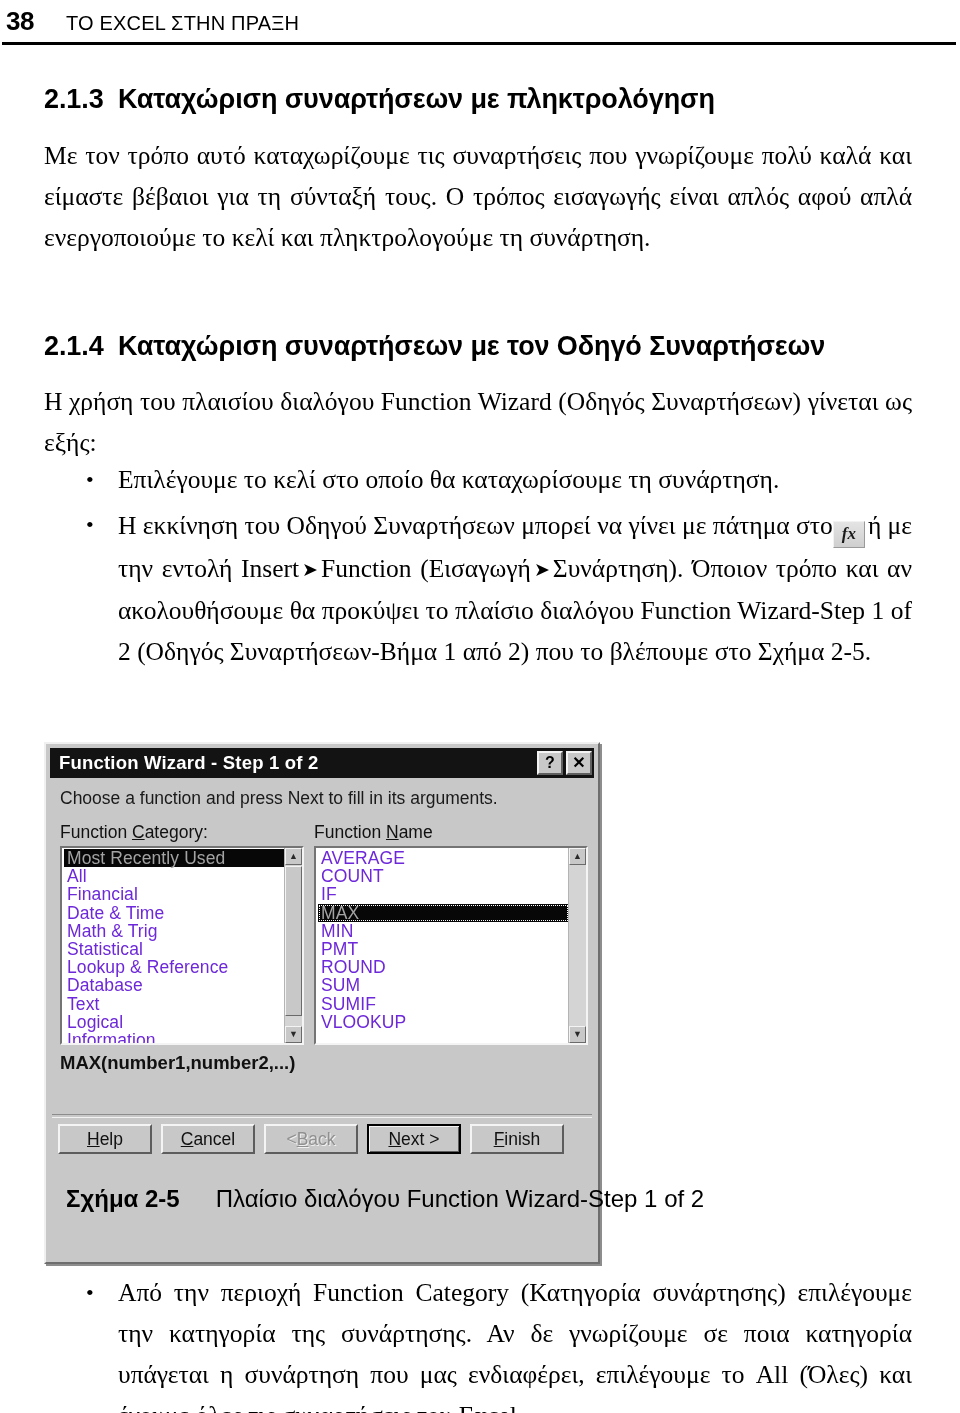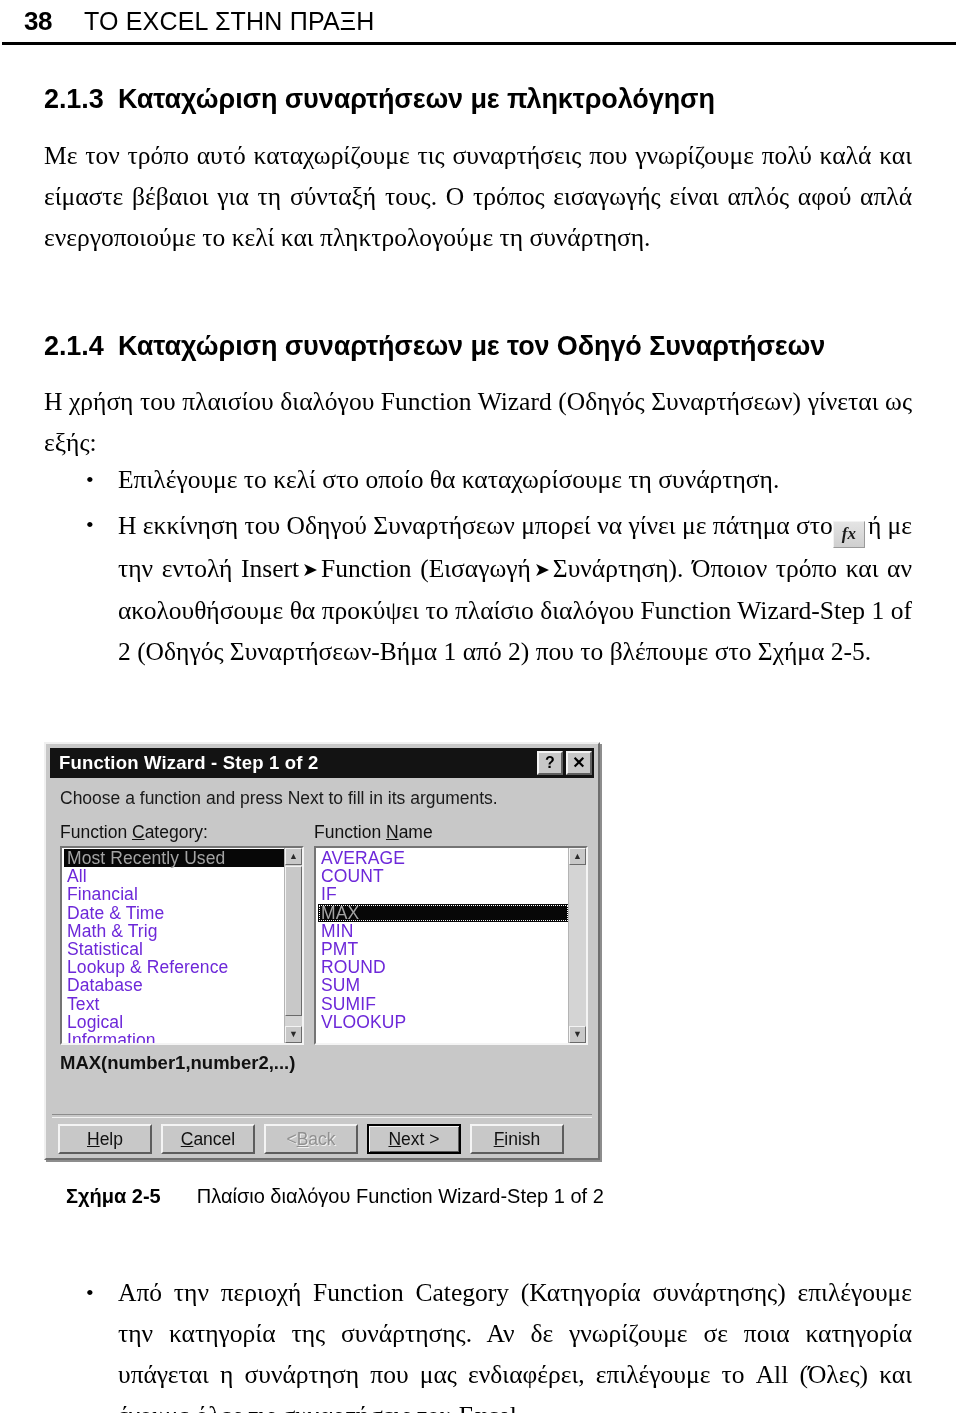--- a/index.html
+++ b/index.html
@@ -20,31 +20,31 @@
   .page-header {
     position: absolute;
     left: 0;
     top: 0;
     width: 960px;
     height: 46px;
   }
   .page-header-inner {
     display: flex;
     align-items: baseline;
-    padding-left: 24px;
+    padding-left: 6px;
     padding-top: 6px;
     font-family: "Liberation Sans", sans-serif;
   }
   .page-number {
     font-size: 26px;
     font-weight: bold;
     letter-spacing: -0.5px;
   }
   .header-title {
-    font-size: 25px;
+    font-size: 20px;
     font-weight: normal;
     margin-left: 32px;
     letter-spacing: 0.2px;
   }
   .header-rule {
     position: absolute;
     left: 2px;
     top: 42px;
     width: 954px;
     height: 3px;
@@ -133,21 +133,21 @@
     padding: 0 3px;
     vertical-align: 1px;
   }
 
   
   .dialog {
     position: absolute;
     left: 44px;
     top: 742px;
     width: 556px;
-    height: 418px;
+    height: 522px;
     background: #c8c8c8;
     border-top: 2px solid #f0f0f0;
     border-left: 2px solid #f0f0f0;
     border-right: 2px solid #6e6e6e;
     border-bottom: 2px solid #6e6e6e;
     box-sizing: border-box;
     font-family: "Liberation Sans", sans-serif;
     box-shadow: 2px 2px 0 #8d8d8d;
     padding-left: 38px;
   }
@@ -345,21 +345,21 @@
     border: 2px solid #000;
     box-shadow: inset 1px 1px 0 #f4f4f4, inset -1px -1px 0 #5d5d5d;
   }
 
   
   .fig-caption {
     position: absolute;
     left: 66px;
     top: 1185px;
     font-family: "Liberation Sans", sans-serif;
-    font-size: 20px;
+    font-size: 24px;
     white-space: nowrap;
     text-align: center;
   }
   .fig-caption .fig-label {
     font-weight: bold;
     margin-right: 36px;
   }
 </style>
 </head>
 <body>

